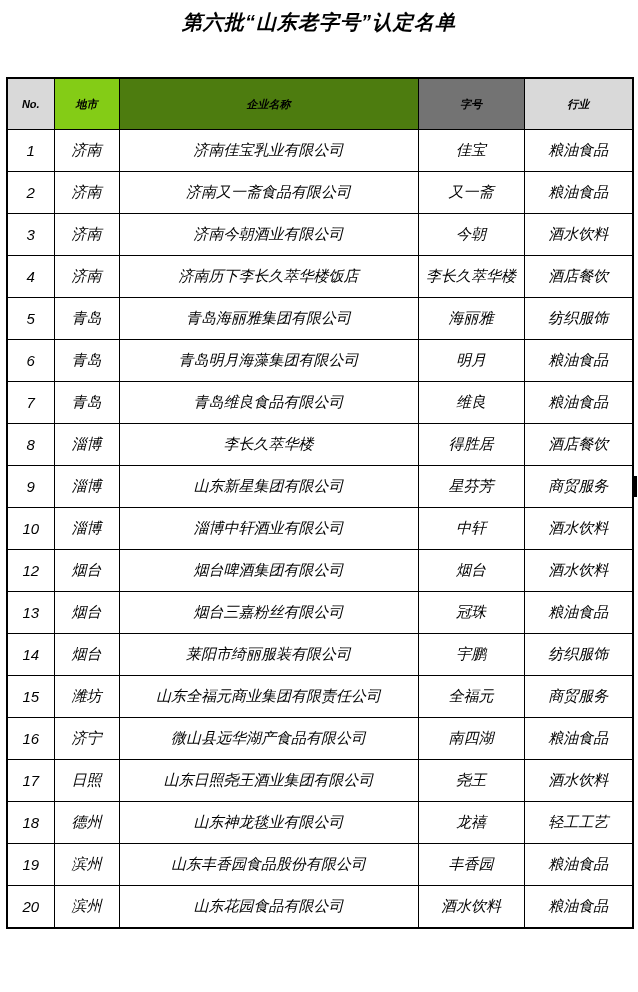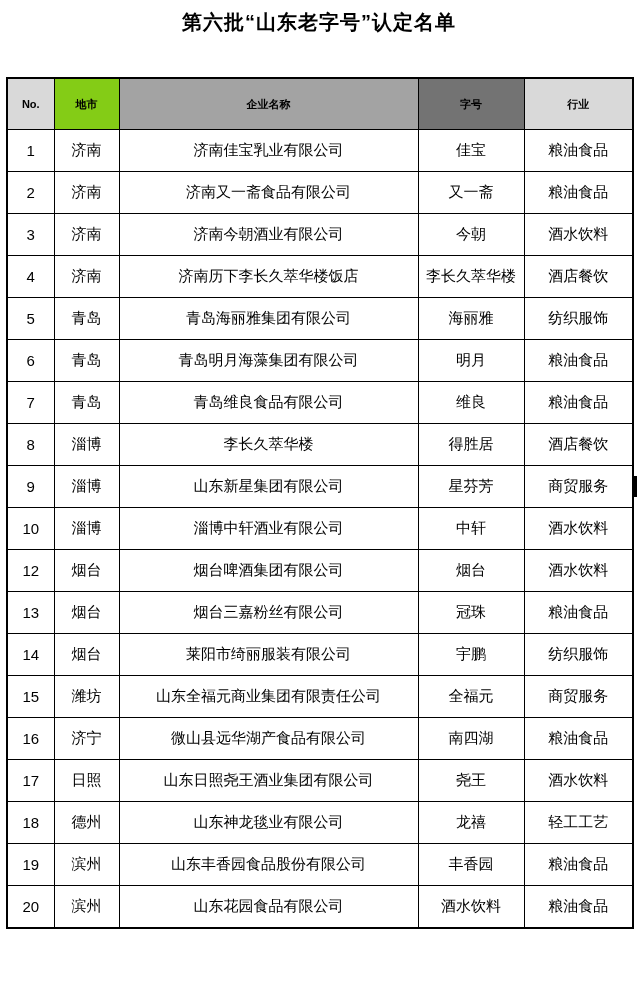--- a/index.html
+++ b/index.html
@@ -11,20 +11,21 @@
     font-family: "Liberation Sans", "DejaVu Sans", sans-serif;
     color: #000000;
     position: relative;
     overflow: hidden;
   }
   .page {
     position: relative;
     width: 638px;
     height: 992px;
     background: #ffffff;
+    font-style: italic;
   }
   .doc-title {
     padding-top: 9px;
     text-align: center;
     font-size: 20px;
     font-weight: bold;
     letter-spacing: 1px;
     color: #000000;
   }
   table.list {
@@ -79,21 +80,21 @@
       <col style="width:47px">
       <col style="width:65px">
       <col style="width:299px">
       <col style="width:106px">
       <col style="width:109px">
     </colgroup>
     <thead>
       <tr>
         <th style="background: rgb(217, 217, 217);">No.</th>
         <th style="background: #84cc16;">地市</th>
-        <th style="background: #a3a3a3;">企业名称</th>
+        <th style="background: #4d7c0f;">企业名称</th>
         <th style="background: #737373;">字号</th>
         <th style="background: rgb(217, 217, 217);">行业</th>
       </tr>
     </thead>
     <tbody>
     <tr>
       <td>1</td>
       <td>济南</td>
       <td>济南佳宝乳业有限公司</td>
       <td>佳宝</td>

